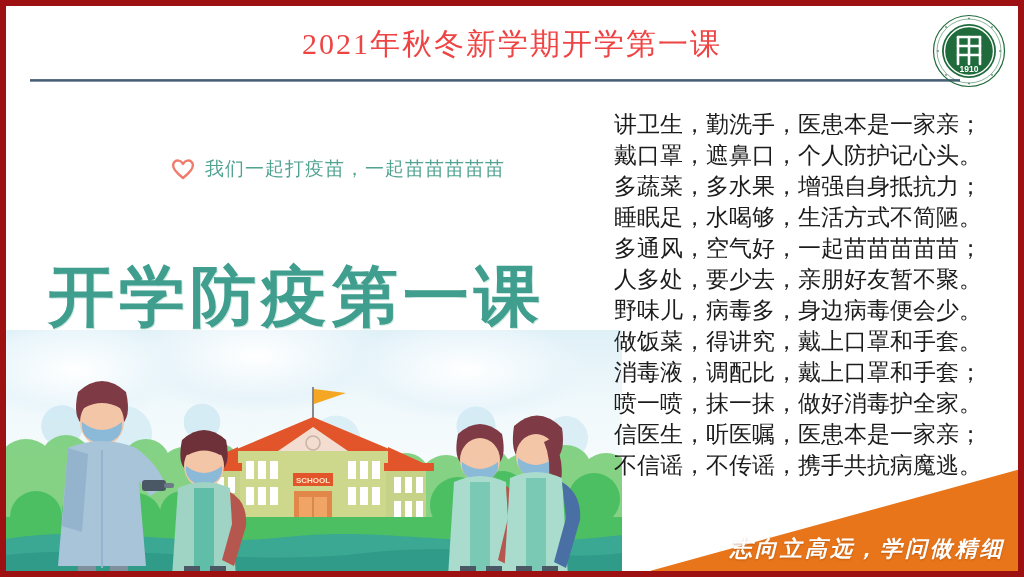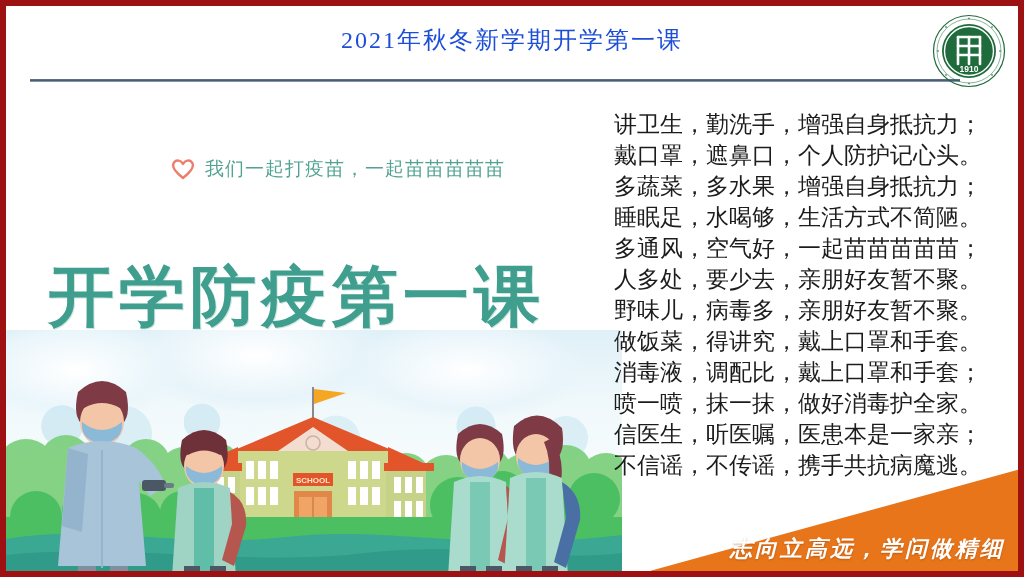--- a/index.html
+++ b/index.html
@@ -17,23 +17,23 @@
     background: #ffffff;
     border: 6px solid #9e1112;
     overflow: hidden;
   }
 
   
   .header-title {
     position: absolute;
     left: 0; right: 0; top: 18px;
     text-align: center;
-    font-size: 24px;
+    font-size: 30px;
     letter-spacing: 2px;
-    color: #1d4ed8;
+    color: #ef4444;
     font-family: "Liberation Serif", "DejaVu Serif", serif;
     white-space: nowrap;
   }
   .header-rule {
     position: absolute;
     left: 24px; right: 58px; top: 73px;
     height: 3px;
     background: linear-gradient(to bottom, #6a7e96 0%, #42556e 45%, #9fb0c4 100%);
   }
 
@@ -328,27 +328,27 @@
           <path d="M13 21 C 4 14, 1.5 9, 4 5.5 C 6.3 2.4, 11 3.2, 13 7 C 15 3.2, 19.7 2.4, 22 5.5 C 24.5 9, 22 14, 13 21 Z" fill="none" stroke="#ef7c6b" stroke-width="2.4" stroke-linejoin="round"></path>
         </svg>
       </span>
       <span>我们一起打疫苗，一起苗苗苗苗苗</span>
     </div>
 
     <div class="poster-headline">开学防疫第一课</div>
   </div>
 
   <div class="verse">
-    <div class="verse-line">讲卫生，勤洗手，增强自身抵抗力；</div>
+    <div class="verse-line">讲卫生，勤洗手，医患本是一家亲；</div>
     <div class="verse-line">戴口罩，遮鼻口，个人防护记心头。</div>
     <div class="verse-line">多蔬菜，多水果，增强自身抵抗力；</div>
     <div class="verse-line">睡眠足，水喝够，生活方式不简陋。</div>
     <div class="verse-line">多通风，空气好，一起苗苗苗苗苗；</div>
     <div class="verse-line">人多处，要少去，亲朋好友暂不聚。</div>
-    <div class="verse-line">野味儿，病毒多，亲朋好友暂不聚。</div>
+    <div class="verse-line">野味儿，病毒多，身边病毒便会少。</div>
     <div class="verse-line">做饭菜，得讲究，戴上口罩和手套。</div>
     <div class="verse-line">消毒液，调配比，戴上口罩和手套；</div>
     <div class="verse-line">喷一喷，抹一抹，做好消毒护全家。</div>
     <div class="verse-line">信医生，听医嘱，医患本是一家亲；</div>
     <div class="verse-line">不信谣，不传谣，携手共抗病魔逃。</div>
   </div>
 
   <div class="wedge">
     <svg viewBox="0 0 410 123" preserveAspectRatio="none">
       <path d="M14 123 L410 14 L410 123 Z" fill="#e8751a"></path>

